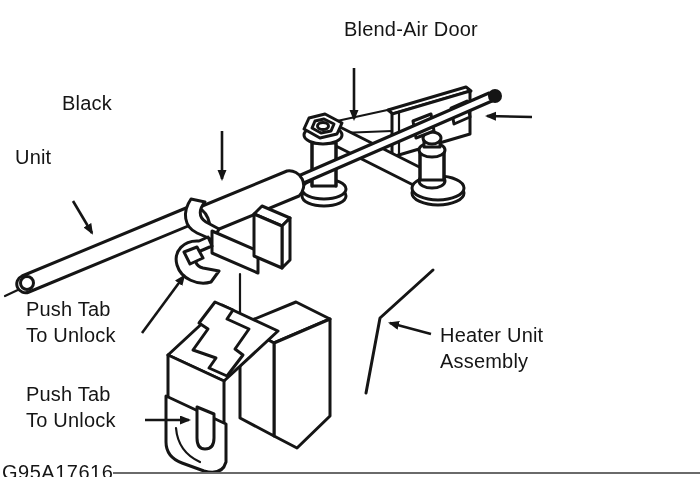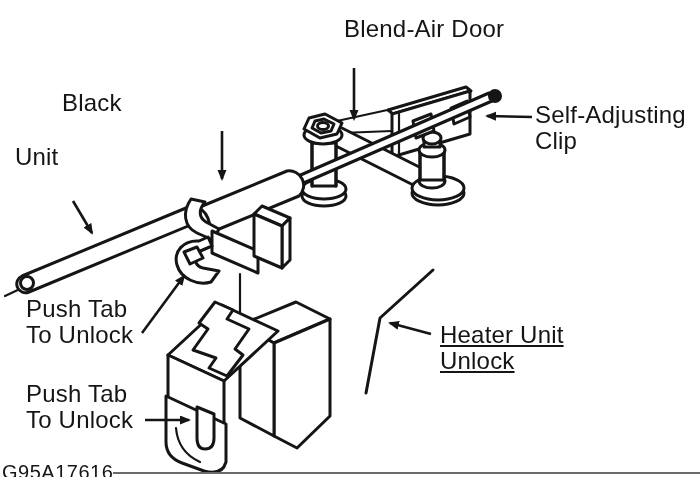--- a/index.html
+++ b/index.html
@@ -1,20 +1,20 @@
 <!DOCTYPE html>
 <html><head>
 <meta charset="utf-8">
 <style>
   html,body{margin:0;padding:0;background:#ffffff;}
   body{width:700px;height:477px;overflow:hidden;position:relative;
        font-family:"Liberation Sans", sans-serif;color:#111;}
   .stage{position:absolute;inset:0;width:700px;height:477px;}
   svg{position:absolute;left:0;top:0;}
-  .lbl{position:absolute;font-size:24px;line-height:26px;letter-spacing:0.2px;
+  .lbl{position:absolute;font-size:20px;line-height:26px;letter-spacing:0.2px;
        white-space:nowrap;color:#151515;}
   .figcode{position:absolute;font-size:20px;color:#151515;letter-spacing:0.5px;}
   
   .ln{fill:none;stroke:#151515;stroke-width:3;stroke-linecap:round;stroke-linejoin:round;}
   .sh{fill:#ffffff;stroke:#151515;stroke-width:3;stroke-linejoin:round;}
   .thin{fill:none;stroke:#151515;stroke-width:2.2;stroke-linecap:round;}
   .arrow{fill:none;stroke:#151515;stroke-width:2.6;}
   .rule{stroke:#6a6a6a;stroke-width:2;}
 </style>
 </head>
@@ -129,34 +129,30 @@
   </div>
 
   <div class="lbl" style="left:62px;top:90px;">
     <div>Black</div>
   </div>
 
   <div class="lbl" style="left:15px;top:144px;">
     <div>Unit</div>
   </div>
 
-  <div class="lbl" style="left:535px;top:102px;">
-    <div>Self-Adjusting</div>
-    <div>Clip</div>
-  </div>
 
   <div class="lbl" style="left:26px;top:296px;">
     <div>Push Tab</div>
     <div>To Unlock</div>
   </div>
 
   <div class="lbl" style="left:26px;top:381px;">
     <div>Push Tab</div>
     <div>To Unlock</div>
   </div>
 
-  <div class="lbl" style="left:440px;top:322px;text-decoration:underline;">
+  <div class="lbl" style="left:440px;top:322px;">
     <div>Heater Unit</div>
-    <div>Unlock</div>
+    <div>Assembly</div>
   </div>
 
   <div class="figcode" style="left:2px;top:461px;">G95A17616</div>
 </div>
 
 </body></html>

